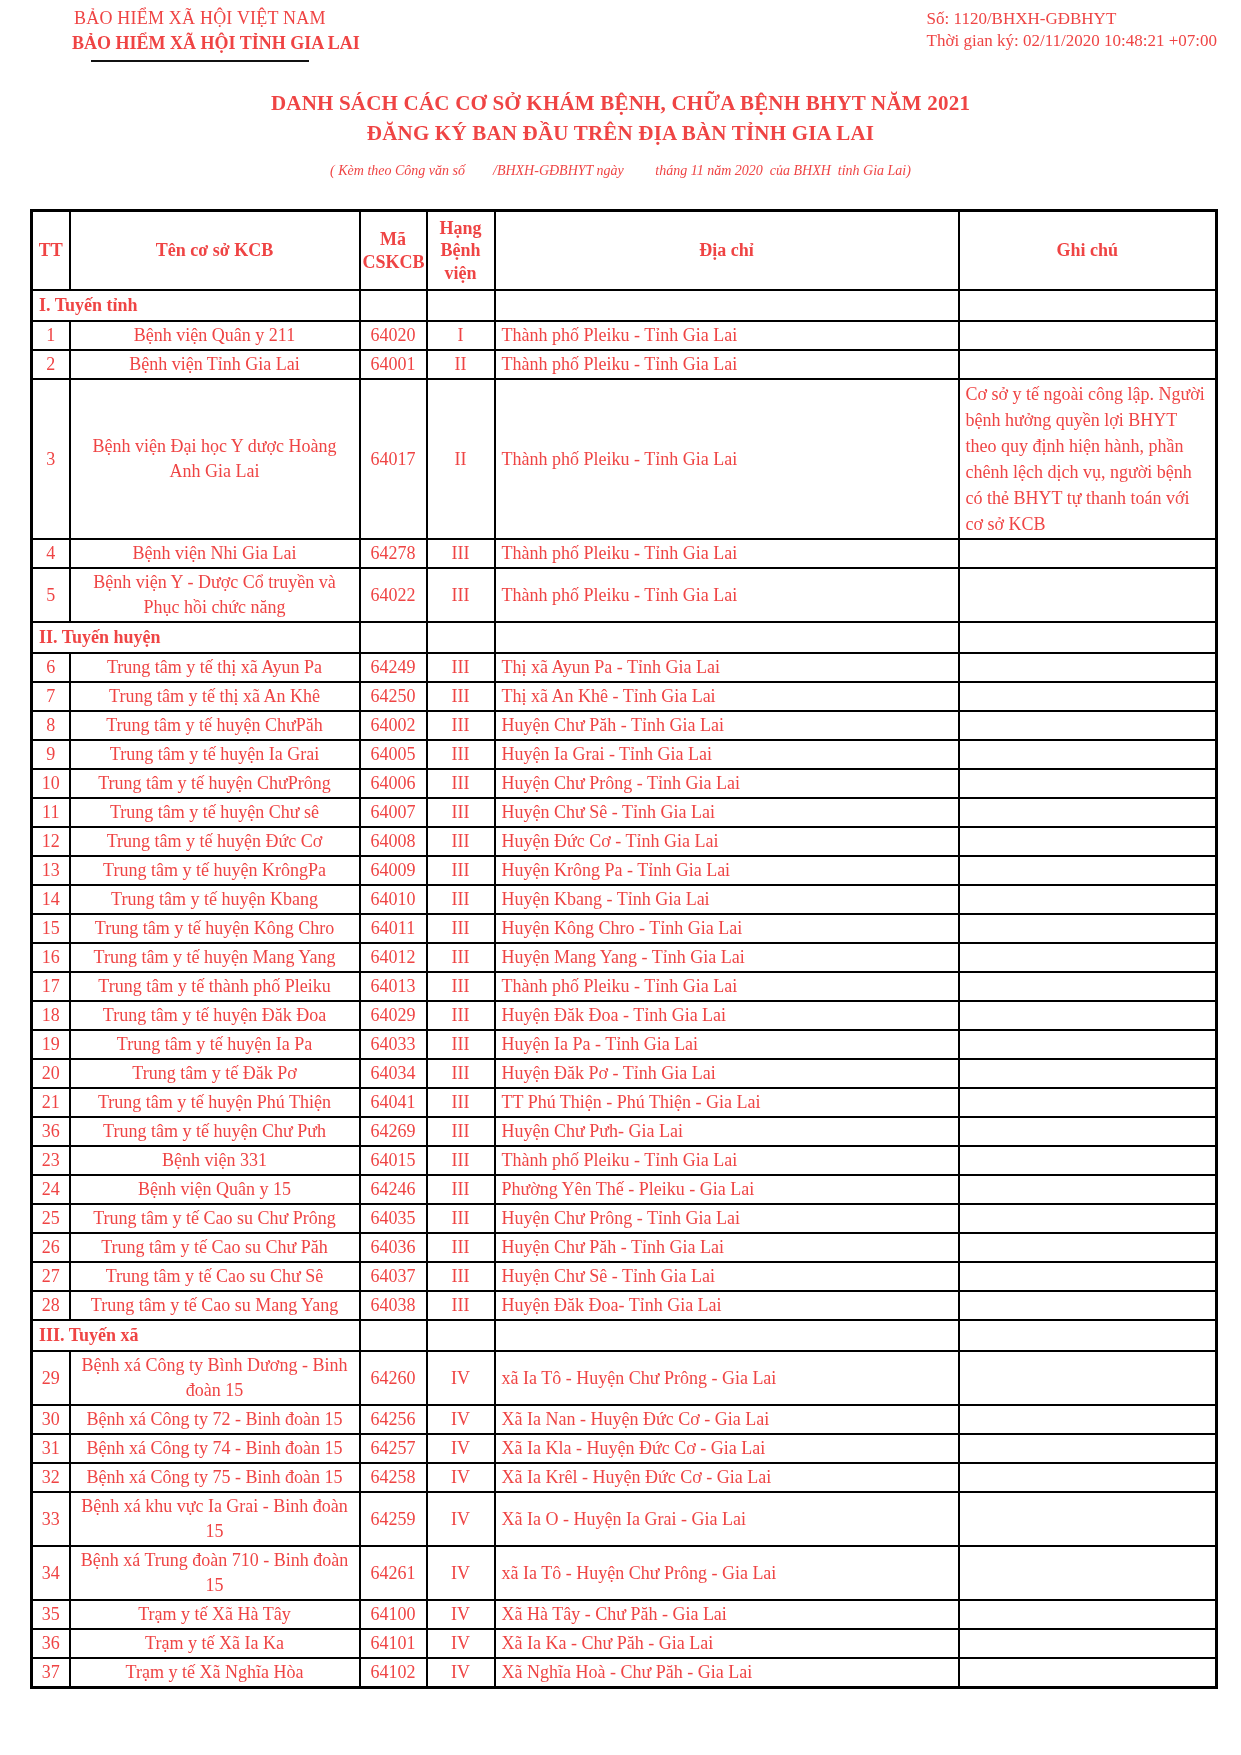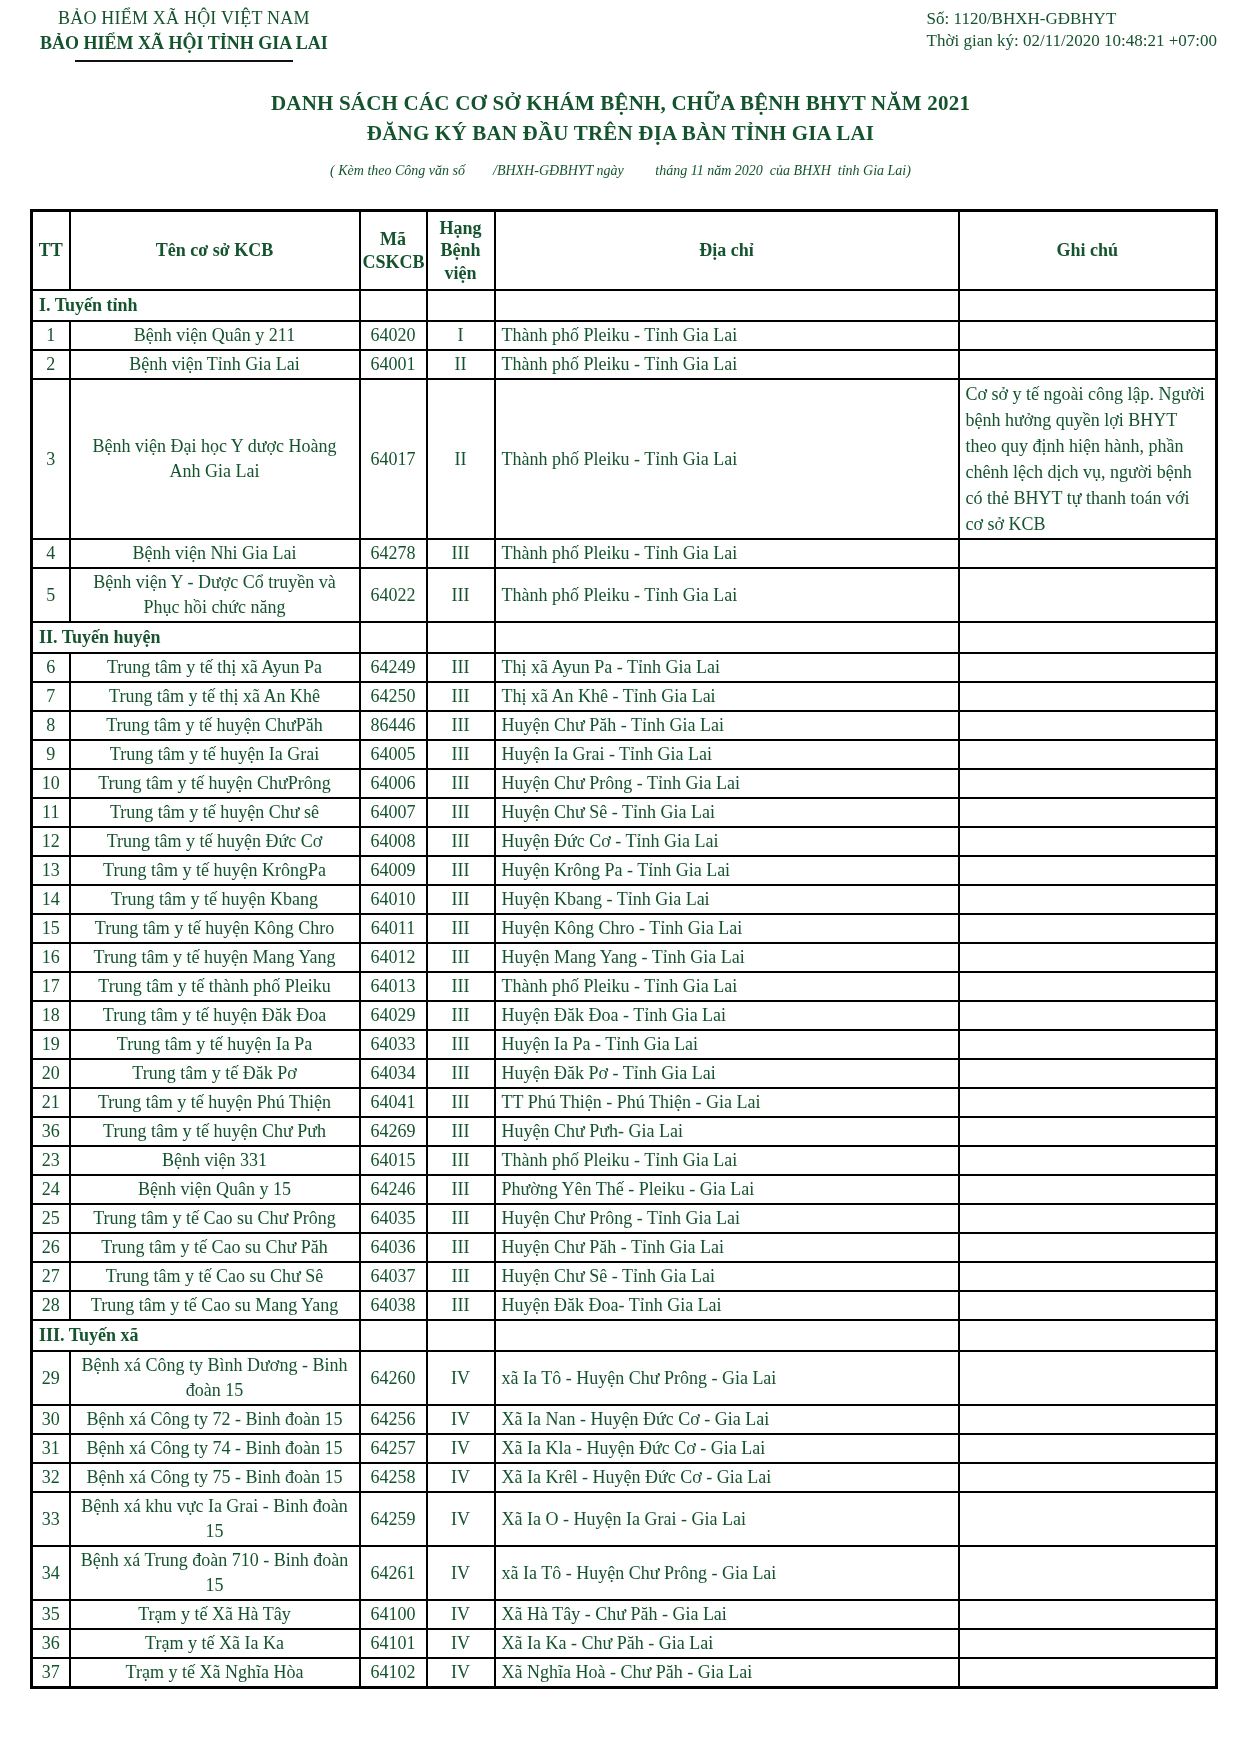--- a/index.html
+++ b/index.html
@@ -2,34 +2,34 @@
 <html><head>
 <meta charset="utf-8">
 <style>
   * { box-sizing: border-box; }
   html,body { margin:0; padding:0; background:#ffffff; }
   .page {
     position: relative;
     width: 1241px;
     height: 1755px;
     background: #ffffff;
-    color: #14532d;
+    color: #ef4444;
     font-family: "Liberation Serif", "DejaVu Serif", serif;
     overflow: hidden;
   }
   
   .doc-header {
     display: flex;
     justify-content: space-between;
     align-items: flex-start;
     padding: 8px 18px 0 40px;
   }
   .org-block { text-align: center; }
   .org-line1 { font-size: 18px; letter-spacing: .2px; }
-  .org-line2 { font-size: 18px; font-weight: bold; margin-top: 4px; }
+  .org-line2 { font-size: 18px; font-weight: bold; margin-top: 4px; margin-left: 32px; }
   .org-underline {
     width: 218px; height: 0;
     border-top: 2px solid #111;
     margin: 6px auto 0 auto;
   }
   .sign-block { font-size: 17px; text-align: left; margin-right: 6px; line-height: 1.3; }
 
   
   .doc-title {
     text-align: center;
@@ -197,21 +197,21 @@
           <td class="c-tt">7</td>
           <td class="c-name">Trung tâm y tế thị xã An Khê</td>
           <td class="c-code">64250</td>
           <td class="c-rank">III</td>
           <td class="c-addr">Thị xã An Khê - Tỉnh Gia Lai</td>
           <td class="c-note"></td>
         </tr>
         <tr>
           <td class="c-tt">8</td>
           <td class="c-name">Trung tâm y tế huyện ChưPăh</td>
-          <td class="c-code">86446</td>
+          <td class="c-code">64002</td>
           <td class="c-rank">III</td>
           <td class="c-addr">Huyện Chư Păh - Tỉnh Gia Lai</td>
           <td class="c-note"></td>
         </tr>
         <tr>
           <td class="c-tt">9</td>
           <td class="c-name">Trung tâm y tế huyện Ia Grai</td>
           <td class="c-code">64005</td>
           <td class="c-rank">III</td>
           <td class="c-addr">Huyện Ia Grai - Tỉnh Gia Lai</td>

